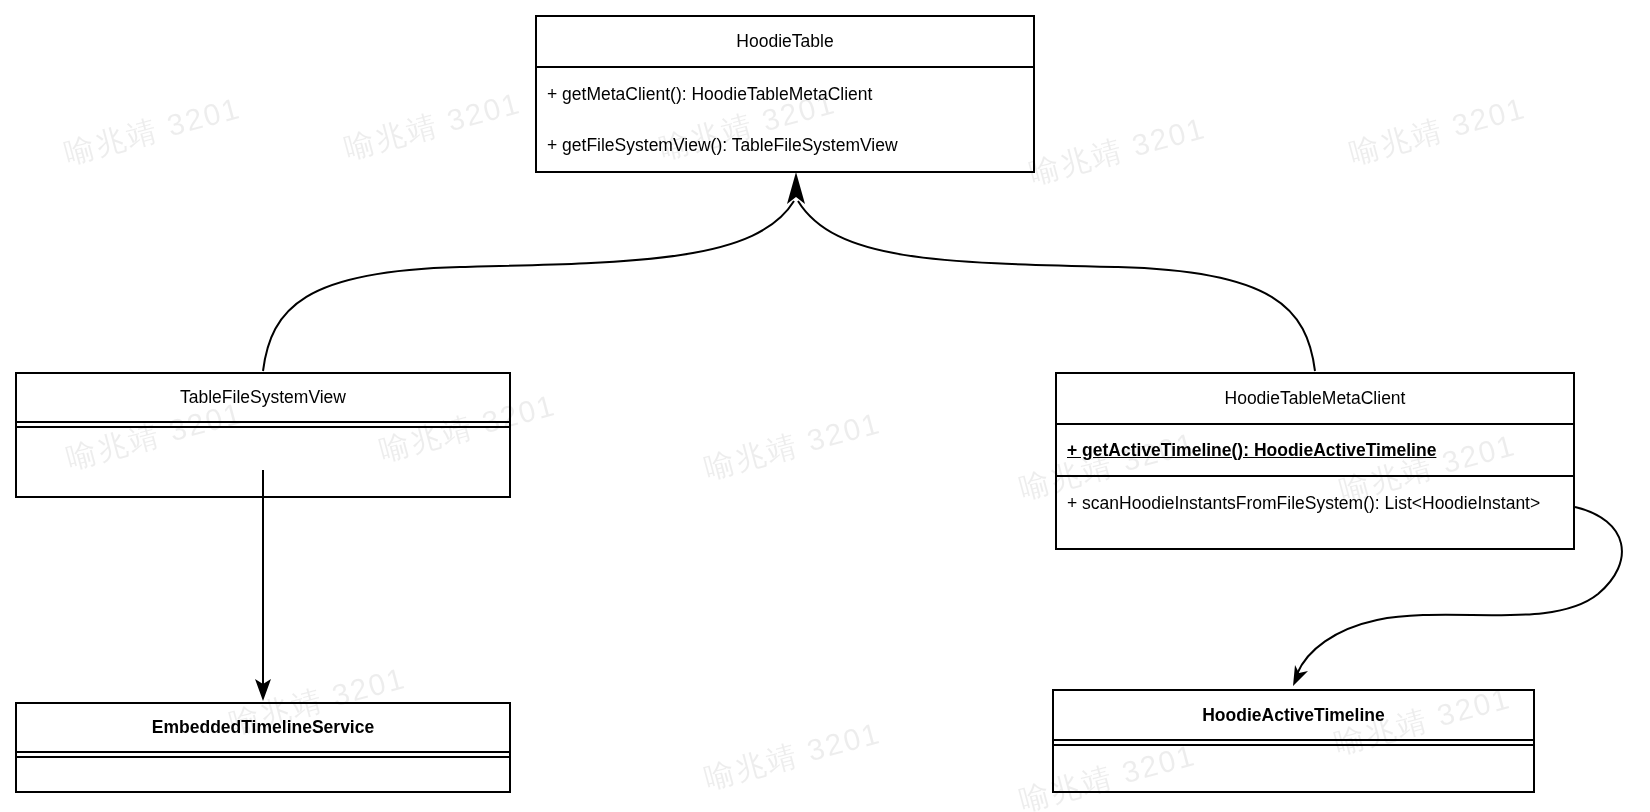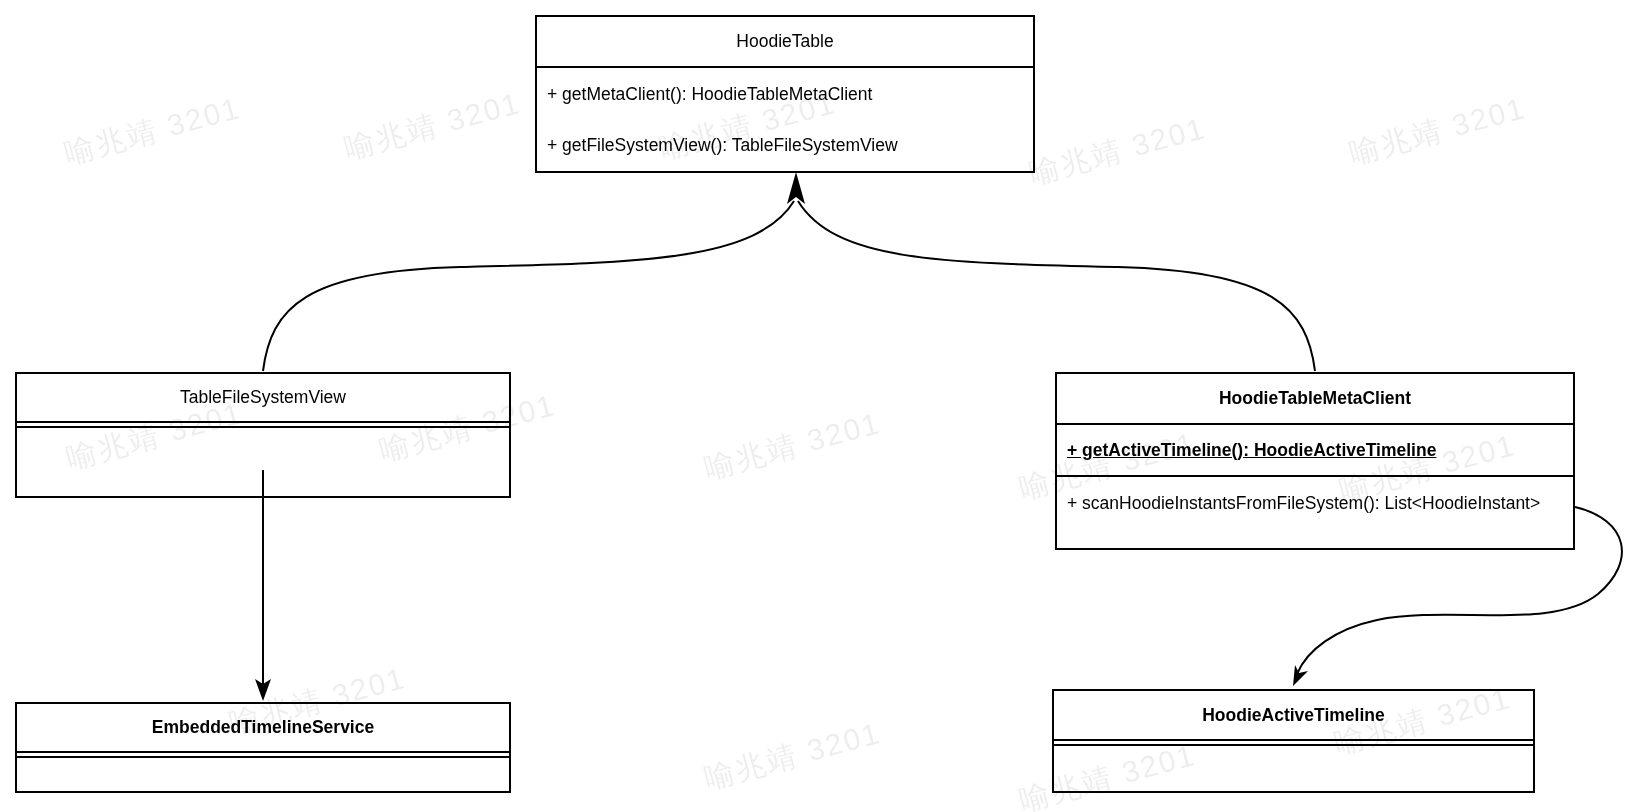--- a/index.html
+++ b/index.html
@@ -69,21 +69,21 @@
       <div class="uml-method" style="height:51px;">+ getFileSystemView(): TableFileSystemView</div>
     </div>
   </div>
 
   <div class="uml-class" style="left:15px;top:372px;width:496px;height:126px;">
     <div class="uml-title" style="height:49px;">TableFileSystemView</div>
     <div class="uml-body gap" style="height:40px;"></div>
   </div>
 
   <div class="uml-class" style="left:1055px;top:372px;width:520px;height:178px;">
-    <div class="uml-title" style="height:51px;font-weight:bold;">HoodieTableMetaClient</div>
+    <div class="uml-title" style="height:51px;">HoodieTableMetaClient</div>
     <div class="uml-body">
       <div class="uml-method bold bordered" style="height:52px;">+ getActiveTimeline(): HoodieActiveTimeline</div>
       <div class="uml-method wrap" style="height:69px;">+ scanHoodieInstantsFromFileSystem(): List&lt;HoodieInstant&gt;</div>
     </div>
   </div>
 
   <div class="uml-class" style="left:15px;top:702px;width:496px;height:91px;font-weight:bold;">
     <div class="uml-title" style="height:49px;">EmbeddedTimelineService</div>
     <div class="uml-body gap" style="height:33px;"></div>
   </div>

